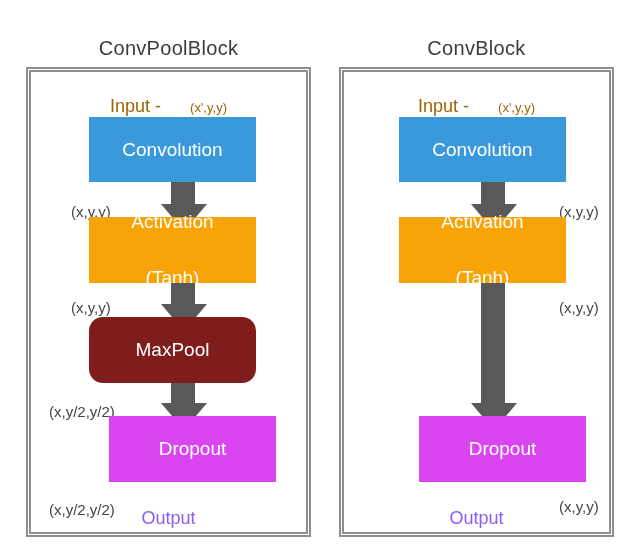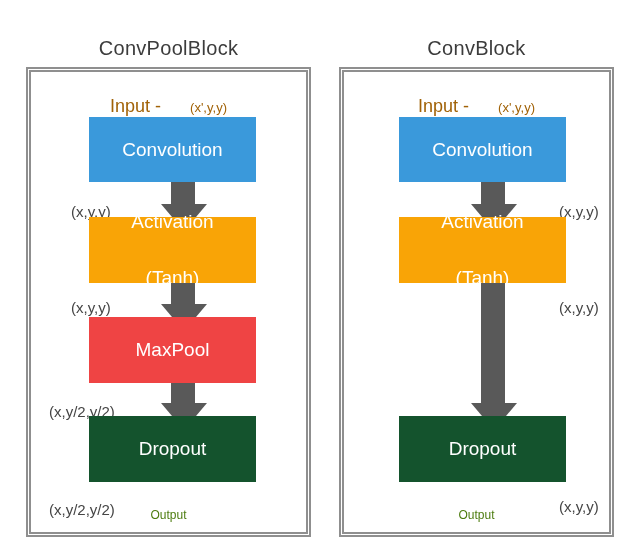--- a/index.html
+++ b/index.html
@@ -55,22 +55,22 @@
     flex-direction: column;
     align-items: center;
     justify-content: center;
     text-align: center;
     color: #ffffff;
     font-size: 19px;
     line-height: 24px;
   }
   .c-blue   { background: #3a99db; }
   .c-orange { background: #f9a406; gap: 8px; }
-  .c-green  { background: #ef4444; }
-  .c-purple { background: #14532d; }
+  .c-green  { background: #7f1d1d; border-radius: 14px; }
+  .c-purple { background: #d946ef; margin-left: 20px; }
 
   .arrow-line {
     position: absolute;
     width: 2px;
     background: #595959;
   }
   .arrow-head {
     position: absolute;
     width: 0;
     height: 0;
@@ -85,22 +85,22 @@
     color: #454545;
     white-space: nowrap;
   }
 
   .output-row {
     position: absolute;
     top: 424px;
     left: 0;
     width: 100%;
     text-align: center;
-    font-size: 12px;
-    color: #4d7c0f;
+    font-size: 18px;
+    color: #8b5cf6;
   }
 
   .watermark {
     position: absolute;
     left: 546px;
     top: 522px;
     font-size: 20px;
     color: #f0f0f0;
     letter-spacing: 1px;
   }

